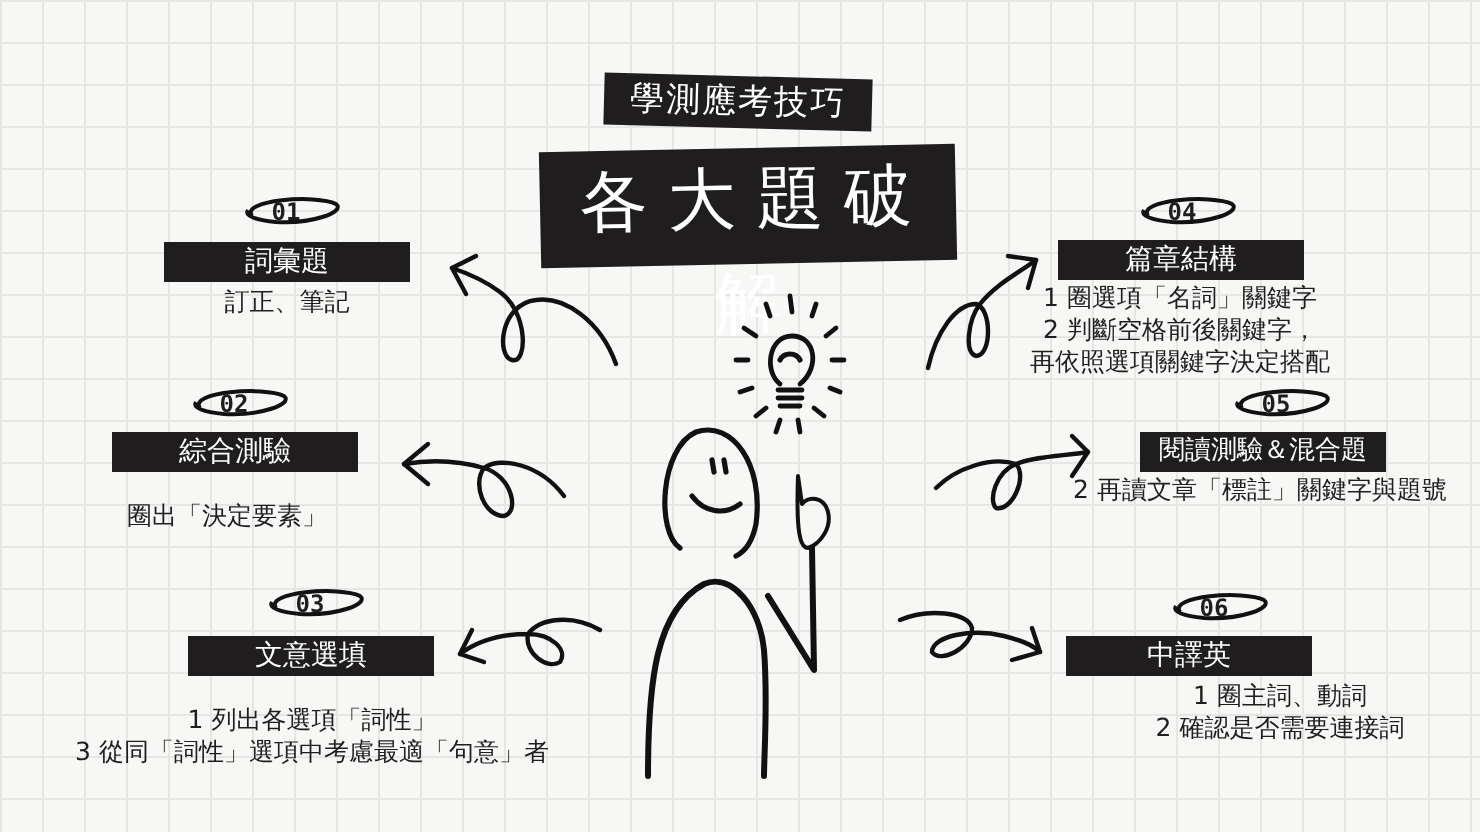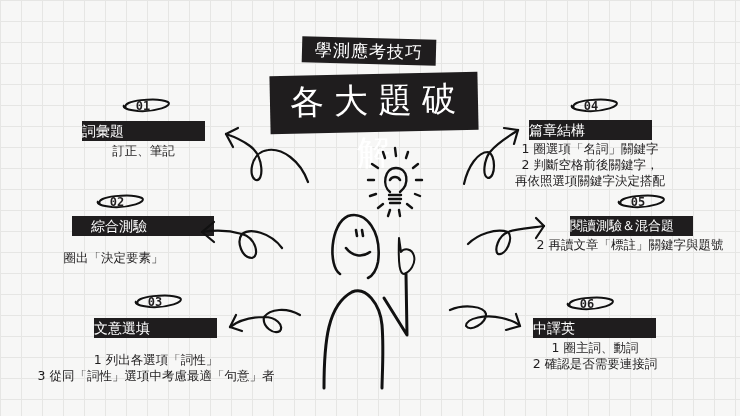--- a/index.html
+++ b/index.html
@@ -30,21 +30,21 @@
   }
   .num-oval {
     position:absolute; height:14px; line-height:14px;
     font-family:"DejaVu Sans Mono", monospace; font-weight:bold; font-size:12px;
     text-align:center;
   }
   .num-oval svg { position:absolute; left:0; top:-3px; }
   .num-oval span { position:relative; }
   .header-bar {
     position:absolute; height:20px; background:#1f1d1e; color:#fff;
-    font-size:14px; line-height:20px; text-align:left;
+    font-size:14px; line-height:20px; text-align:center;
   }
   .desc {
     position:absolute; font-size:12.5px; line-height:16px; text-align:center;
     white-space:nowrap; color:#1f1d1e;
   }
   svg.draw { position:absolute; overflow:visible; }
   svg.draw path, svg.draw ellipse { fill:none; stroke:#111; stroke-linecap:round; stroke-linejoin:round; }
 </style>
 </head>
 <body>
@@ -65,21 +65,21 @@
   </div>
 </div>
 
 <div>
   <div class="num-oval" style="left:92px;top:195px;width:50px;">
     <svg width="54" height="20" viewBox="0 0 54 20">
         <path d="M8 12 C2 4 40 1 50 6 C55 10 38 16 20 15 C10 14 4 12 6 9" stroke="#111" stroke-width="2" fill="none"></path>
       </svg>
     <span>02</span>
   </div>
-  <div class="header-bar" style="left:72px;top:216px;width:123px;padding-left:19px;">綜合測驗</div>
+  <div class="header-bar" style="left:56px;top:216px;width:123px;">綜合測驗</div>
   <div class="desc" style="left:52px;top:238px;width:123px;margin-top:12px;">
     <div>圈出「決定要素」</div>
   </div>
 </div>
 
 <div>
   <div class="num-oval" style="left:130px;top:295px;width:50px;">
     <svg width="54" height="20" viewBox="0 0 54 20">
         <path d="M8 12 C2 4 40 1 50 6 C55 10 38 16 20 15 C10 14 4 12 6 9" stroke="#111" stroke-width="2" fill="none"></path>
       </svg>
@@ -114,28 +114,28 @@
       </svg>
     <span>05</span>
   </div>
   <div class="header-bar" style="left:570px;top:216px;width:123px;font-size:13px;">閱讀測驗＆混合題</div>
   <div class="desc" style="left:535px;top:237px;width:190px;">
     <div>2 再讀文章「標註」關鍵字與題號</div>
   </div>
 </div>
 
 <div>
-  <div class="num-oval" style="left:562px;top:297px;width:50px;">
+  <div class="num-oval" style="left:582px;top:297px;width:50px;">
     <svg width="54" height="20" viewBox="0 0 54 20">
         <path d="M8 12 C2 4 40 1 50 6 C55 10 38 16 20 15 C10 14 4 12 6 9" stroke="#111" stroke-width="2" fill="none"></path>
       </svg>
     <span>06</span>
   </div>
   <div class="header-bar" style="left:533px;top:318px;width:123px;">中譯英</div>
-  <div class="desc" style="left:527px;top:340px;width:136px;">
+  <div class="desc" style="left:527px;top:340px;width:136px;padding-left:45px;">
     <div>1 圈主詞、動詞</div>
     <div>2 確認是否需要連接詞</div>
   </div>
 </div>
 
 <svg class="draw" style="left:220px;top:120px;" width="100" height="90" viewBox="0 0 100 90">
   <path d="M88 62 C80 40 62 28 48 30 C30 32 28 58 36 60 C44 62 44 36 30 26 C22 20 12 16 6 14" stroke-width="2.2"></path>
   <path d="M6 14 L18 8 M6 14 L13 27" stroke-width="2.2"></path>
 </svg>
 <svg class="draw" style="left:190px;top:210px;" width="110" height="70" viewBox="0 0 110 70">

